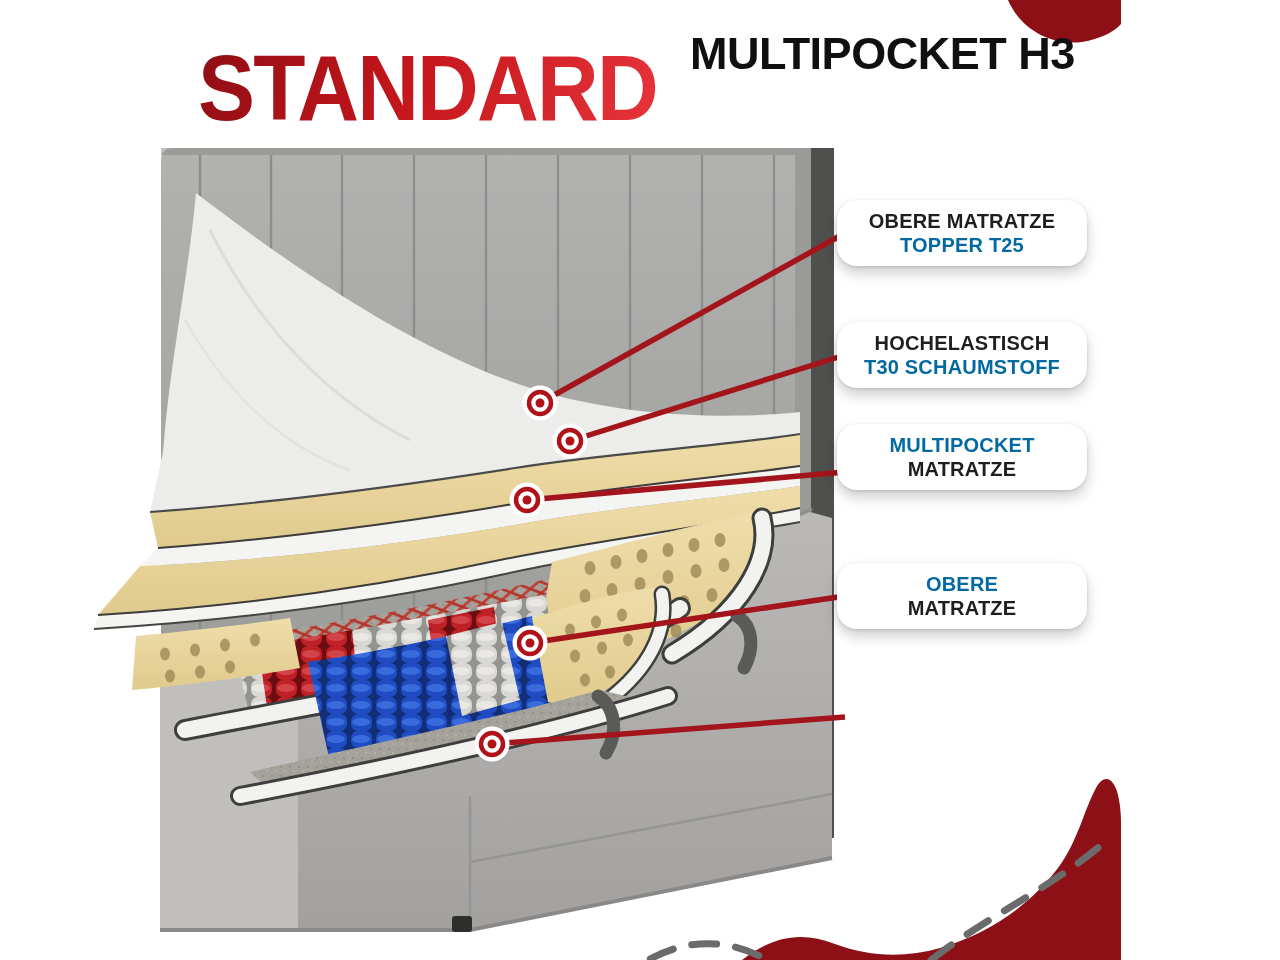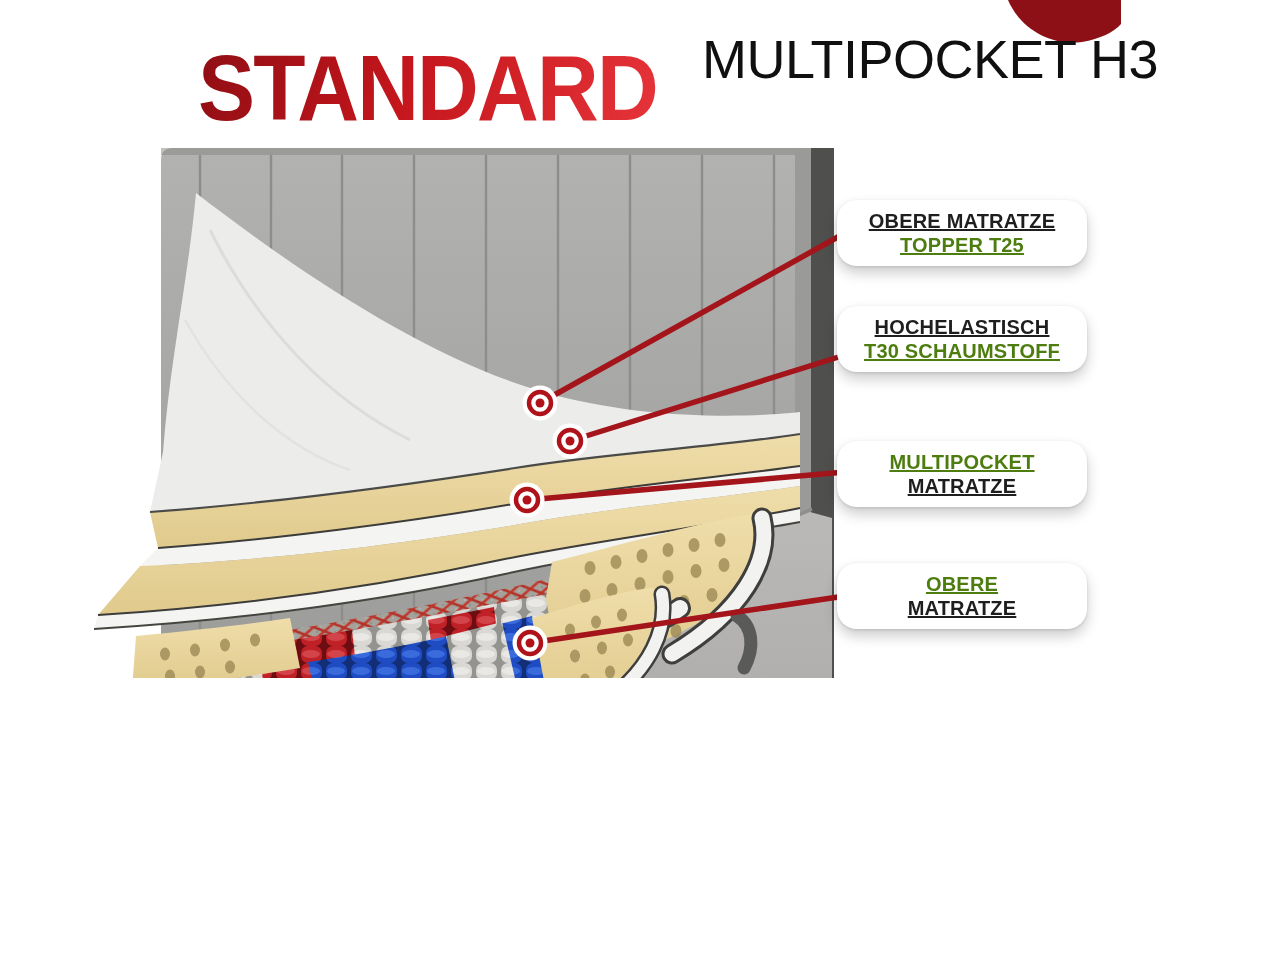--- a/index.html
+++ b/index.html
@@ -1,33 +1,33 @@
 <!DOCTYPE html>
 <html><head>
 <meta charset="utf-8">
 <style>
   html,body{margin:0;padding:0;background:#fff;}
-  #canvas{position:relative;width:1280px;height:678px;background:#fff;overflow:hidden;
+  #canvas{position:relative;width:1280px;height:960px;background:#fff;overflow:hidden;
           font-family:"Liberation Sans","DejaVu Sans",sans-serif;}
   
   .title-main{position:absolute;left:198px;top:36px;font-size:92px;font-weight:800;
     letter-spacing:-2px;transform:scaleX(.93);transform-origin:left top;
     background:linear-gradient(108deg,#8f0e14 0%,#c4161c 45%,#e6343a 100%);
     -webkit-background-clip:text;background-clip:text;color:transparent;white-space:nowrap;}
-  .title-sub{position:absolute;left:690px;top:30px;font-size:54px;font-weight:400;
-    color:#101010;line-height:1.08;letter-spacing:-.5px;margin-left:12px;}
+  .title-sub{position:absolute;left:690px;top:30px;font-size:45px;font-weight:700;
+    color:#101010;line-height:1.08;letter-spacing:-.5px;}
   
   .callout{position:absolute;left:837px;width:250px;height:66px;background:#fff;
     border-radius:20px;box-shadow:0 7px 14px rgba(0,0,0,.20),0 1px 3px rgba(0,0,0,.12);
     display:flex;flex-direction:column;align-items:center;justify-content:center;
     gap:1px;z-index:5;}
-  .callout .l1,.callout .l2{font-size:20px;line-height:1.15;letter-spacing:.2px;text-decoration:underline;}
+  .callout .l1,.callout .l2{font-size:20px;line-height:1.15;letter-spacing:.2px;}
   .callout .black{color:#1e1e1e;font-weight:600;}
-  .callout .red{color:#4d7c0f;font-weight:800;}
-  .co-1{top:200px}.co-2{top:306px}.co-3{top:441px}.co-4{top:563px}.co-5{top:683px}
+  .callout .red{color:#0369a1;font-weight:800;}
+  .co-1{top:200px}.co-2{top:322px}.co-3{top:424px}.co-4{top:563px}.co-5{top:683px}
   svg{position:absolute;left:0;top:0;}
 </style>
 </head>
 <body>
 
 <div id="canvas">
 
   <svg width="1280" height="960" viewBox="0 0 1280 960">
     <defs>
       <linearGradient id="hbG" x1="0" y1="0" x2="0" y2="1">

